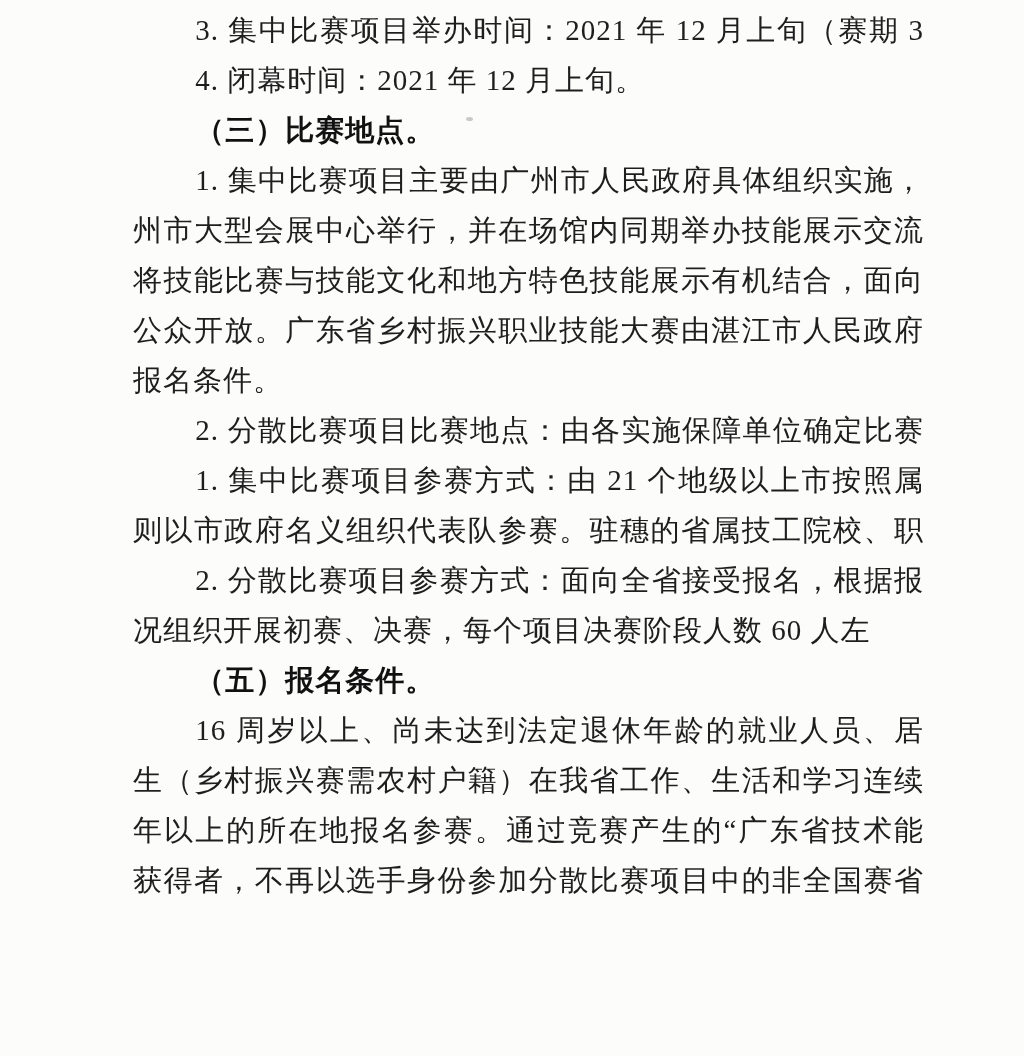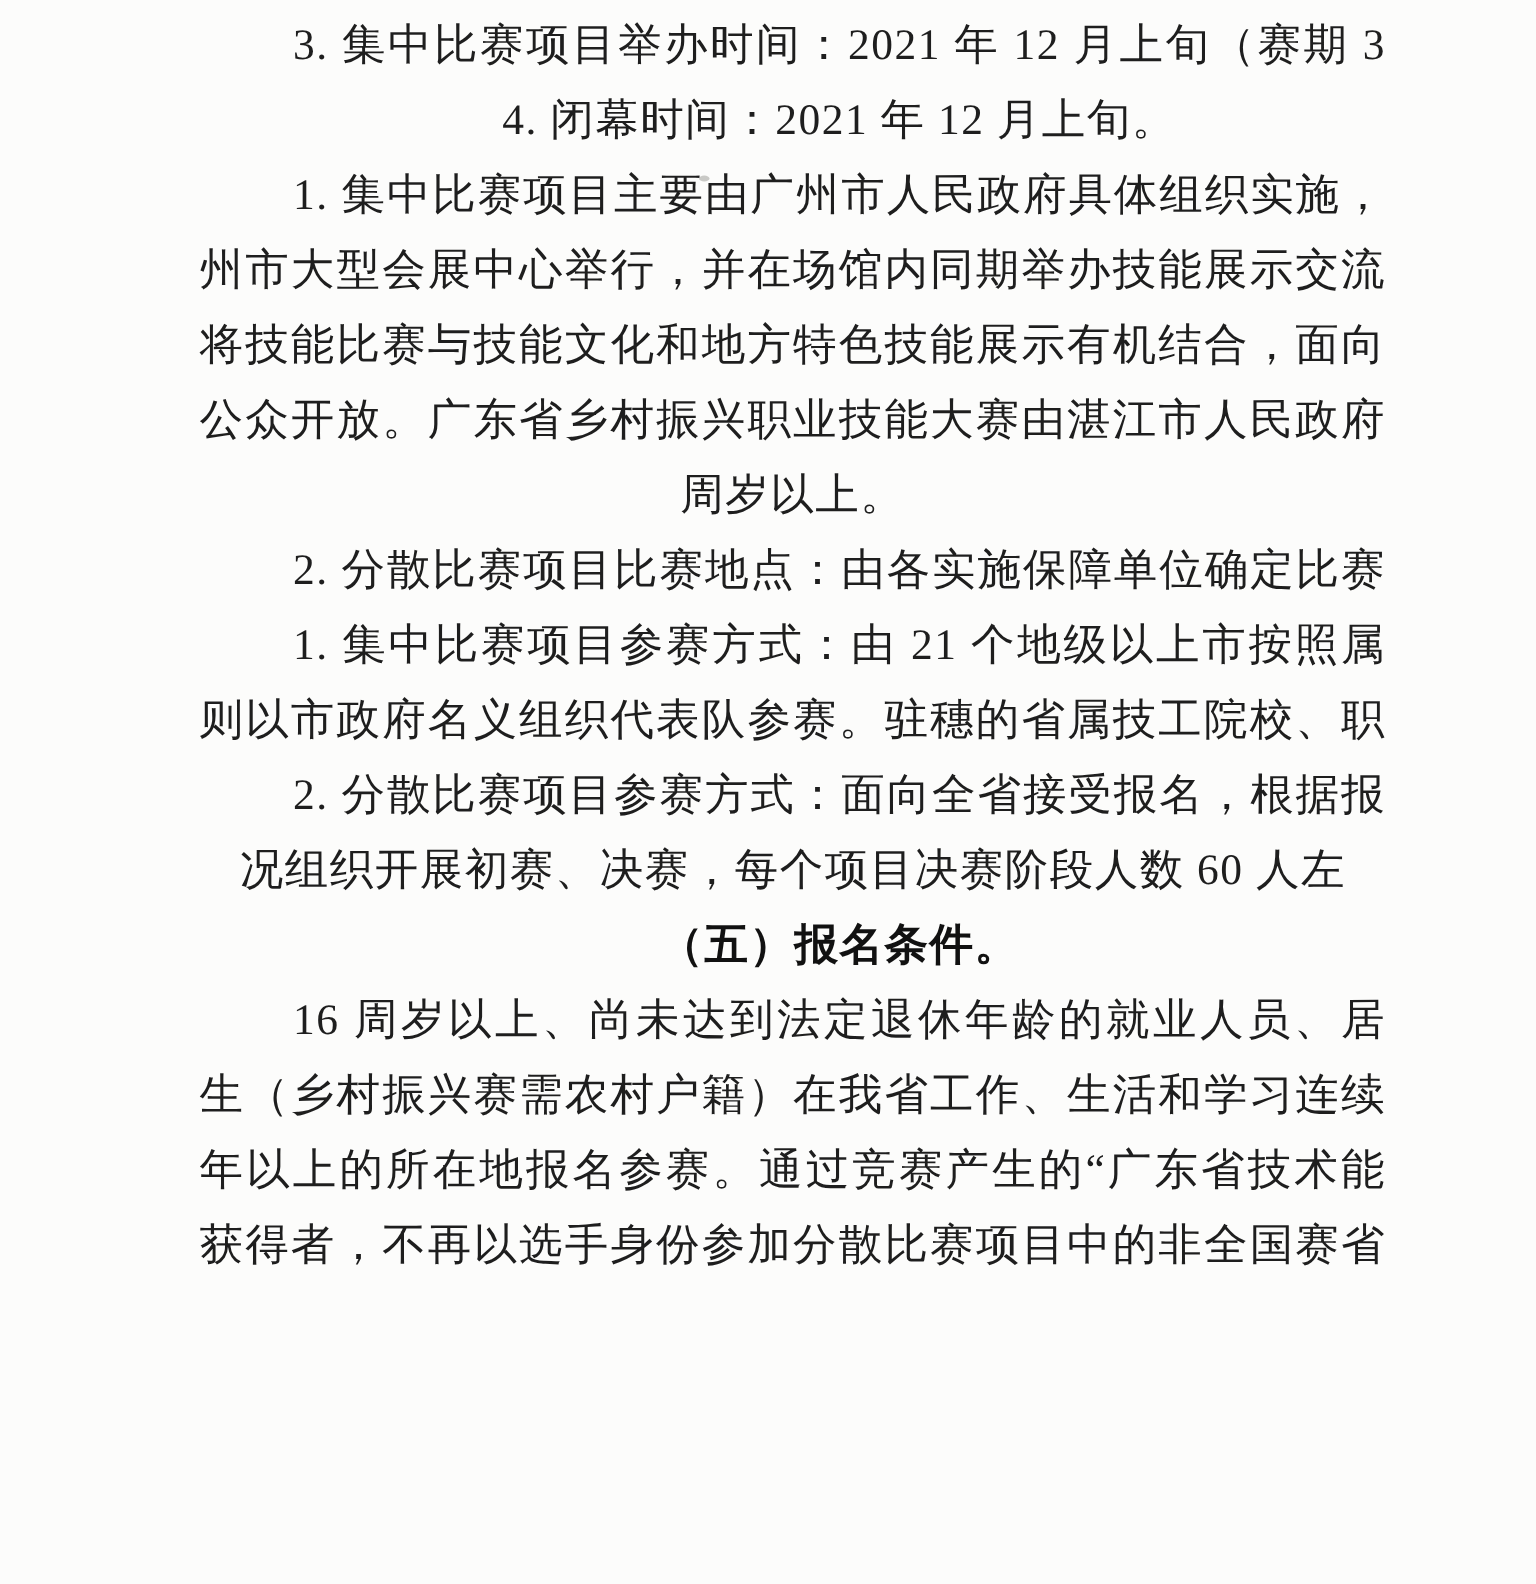--- a/index.html
+++ b/index.html
@@ -19,21 +19,21 @@
     font-family: "Liberation Serif", "DejaVu Serif", serif;
     color: #1e1e1e;
   }
   .ln {
     height: 50px;
     line-height: 50px;
     font-size: 29px;
     letter-spacing: 1px;
     overflow: hidden;
     white-space: normal;
-    text-align: center;
+    text-align: left;
   }
   
   .fill {
     text-align: justify;
     text-align-last: justify;
     -moz-text-align-last: justify;
     text-justify: inter-character;
   }
   
   .indent {
@@ -55,25 +55,26 @@
     border-radius: 50%;
     opacity: 0.75;
   }
 </style>
 </head>
 <body>
 
 <div class="page">
   <div class="ln indent fill">3. 集中比赛项目举办时间：2021 年 12 月上旬（赛期 3 天）；</div>
   <div class="ln indent">4. 闭幕时间：2021 年 12 月上旬。</div>
+  <div class="ln indent heading">（三）比赛地点。</div>
   <div class="ln indent fill">1. 集中比赛项目主要由广州市人民政府具体组织实施，在广</div>
   <div class="ln fill">州市大型会展中心举行，并在场馆内同期举办技能展示交流活动，</div>
   <div class="ln fill">将技能比赛与技能文化和地方特色技能展示有机结合，面向社会</div>
   <div class="ln fill">公众开放。广东省乡村振兴职业技能大赛由湛江市人民政府具体</div>
-  <div class="ln">周岁以上。</div>
+  <div class="ln">报名条件。</div>
   <div class="ln indent fill">2. 分散比赛项目比赛地点：由各实施保障单位确定比赛时间</div>
   <div class="ln indent fill">1. 集中比赛项目参赛方式：由 21 个地级以上市按照属地原</div>
   <div class="ln fill">则以市政府名义组织代表队参赛。驻穗的省属技工院校、职业院</div>
   <div class="ln indent fill">2. 分散比赛项目参赛方式：面向全省接受报名，根据报名情</div>
   <div class="ln">况组织开展初赛、决赛，每个项目决赛阶段人数 60 人左右。</div>
   <div class="ln indent heading">（五）报名条件。</div>
   <div class="ln indent fill">16 周岁以上、尚未达到法定退休年龄的就业人员、居民及学</div>
   <div class="ln fill">生（乡村振兴赛需农村户籍）在我省工作、生活和学习连续满 1</div>
   <div class="ln fill">年以上的所在地报名参赛。通过竞赛产生的“广东省技术能手”</div>
   <div class="ln fill">获得者，不再以选手身份参加分散比赛项目中的非全国赛省选拔</div>

